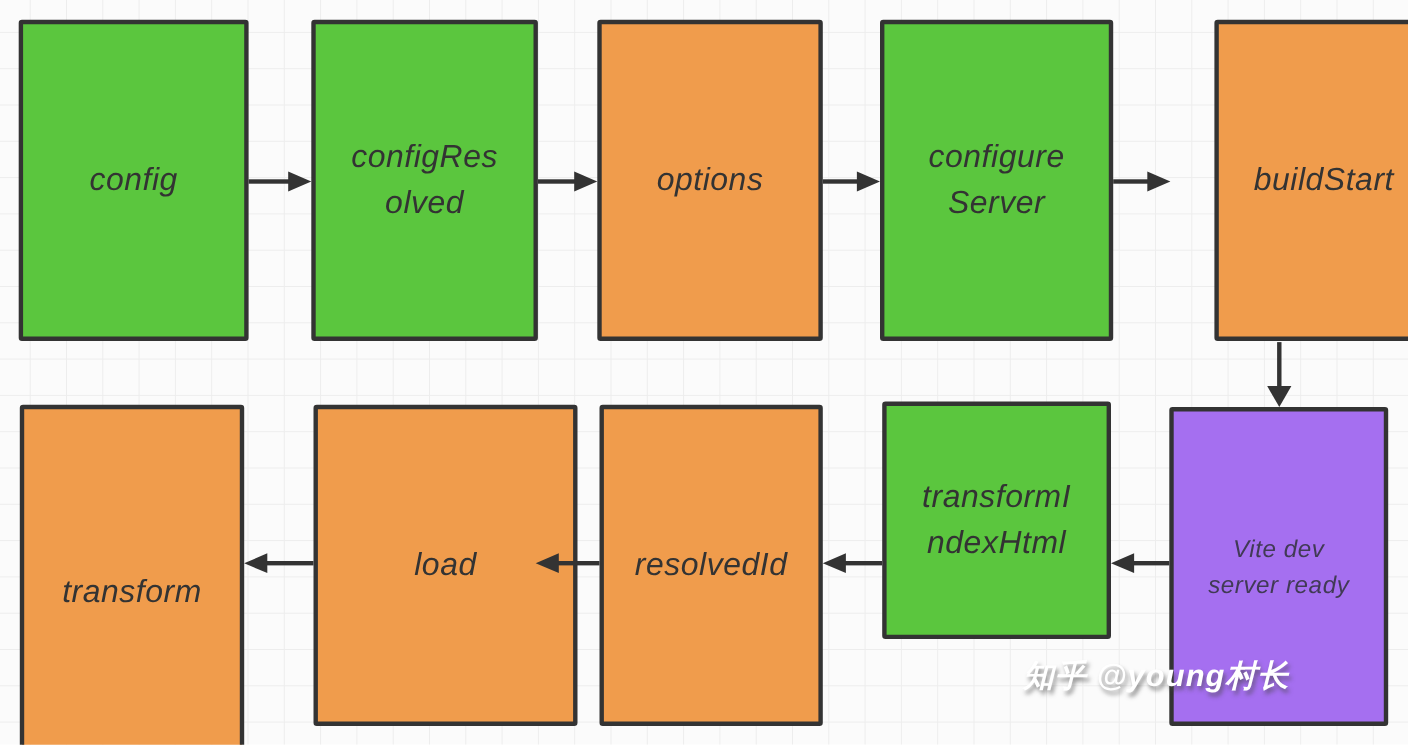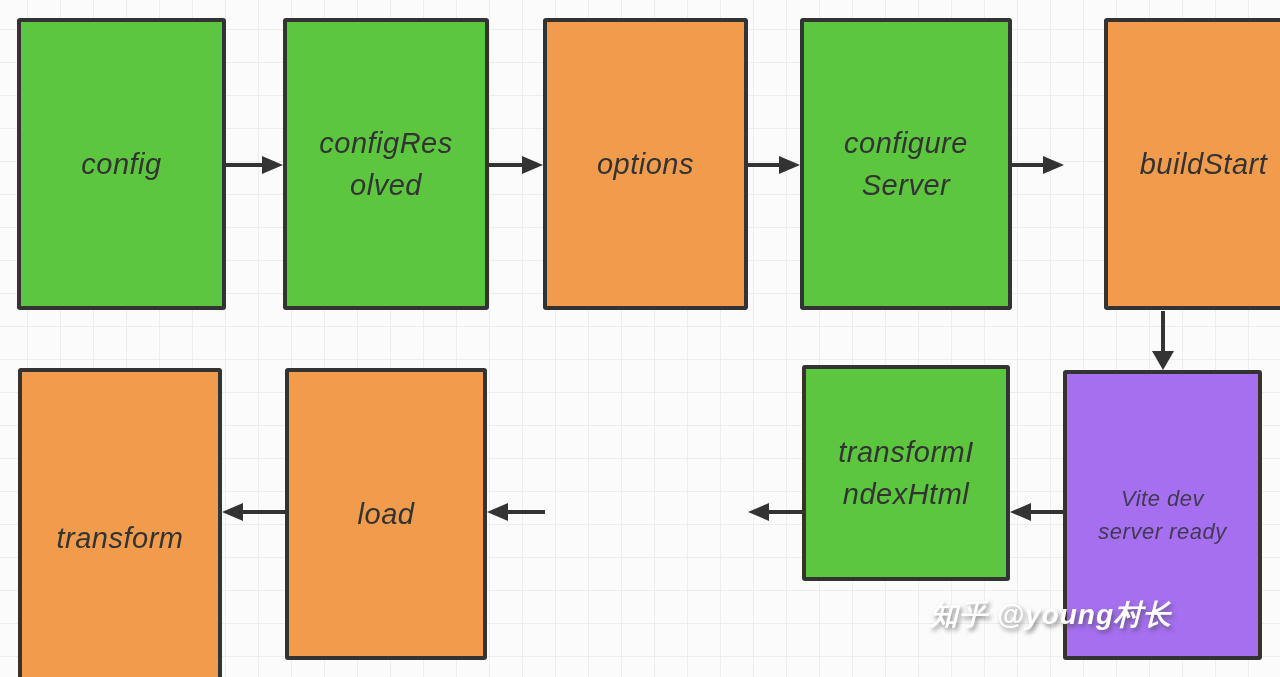--- a/index.html
+++ b/index.html
@@ -118,24 +118,27 @@
   </div>
 
   <div class="node orange" style="left:1104px; top:18px; width:199px; height:292px">
     <span class="node-label">buildStart</span>
   </div>
 
   <div class="node orange" style="left:18px; top:368px; width:204px; height:340px">
     <span class="node-label">transform</span>
   </div>
 
-  <div class="node orange" style="left:285px; top:368px; width:202px; height:292px">
+  <div class="node orange" style="left:285px; top:368px; width:240px; height:292px">
     <span class="node-label">load</span>
   </div>
 
+  <div class="node orange" style="left:545px; top:368px; width:203px; height:292px">
+    <span class="node-label">resolvedId</span>
+  </div>
 
   <div class="node green" style="left:802px; top:365px; width:208px; height:216px">
     <span class="node-label">transformI
 ndexHtml</span>
   </div>
 
   <div class="node purple" style="left:1063px; top:370px; width:199px; height:290px">
     <span class="node-label">Vite dev
 server ready</span>
   </div>

